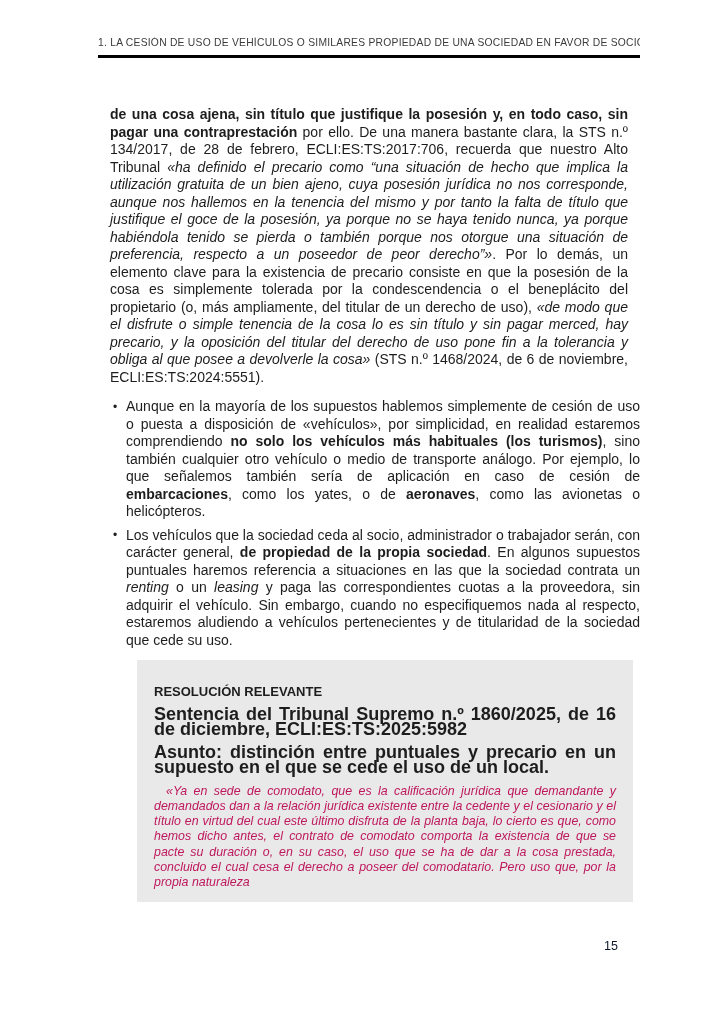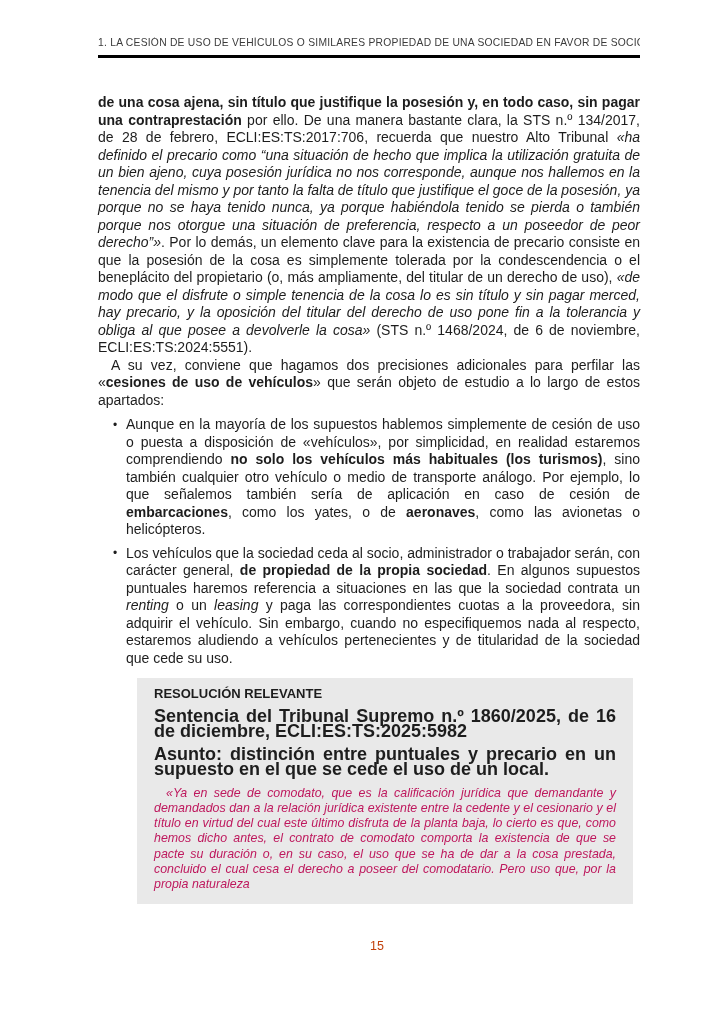--- a/index.html
+++ b/index.html
@@ -33,21 +33,21 @@
     background: #000000;
   }
   .content {
     position: absolute;
     top: 94px;
     left: 98px;
     width: 542px;
     font-size: 14px;
     line-height: 17.5px;
   }
-  .content p { margin: 0; }
+  .content p { margin: 12px; }
   .para-continued {
     margin-left: 50px;
     text-align: justify;
   }
   .para-intro {
     margin-top: 8px;
     text-indent: 13px;
     text-align: justify;
   }
   .bullet-list {
@@ -67,21 +67,21 @@
     top: 0.5px;
     font-size: 12px;
   }
   .seg-b { font-weight: bold; }
   .seg-i { font-style: italic; }
   .callout {
     box-sizing: border-box;
     margin: 11px 0 0 39px;
     width: 496px;
     background: #e9e9e9;
-    padding: 8px 17px 11px 17px;
+    padding: 24px 17px 11px 17px;
   }
   .callout p { margin: 0; }
   .callout-label {
     font-weight: bold;
     font-size: 13px;
     line-height: 15.5px;
   }
   .callout-ref, .callout-subject {
     margin-top: 7px !important;
     font-weight: bold;
@@ -94,41 +94,40 @@
     font-style: italic;
     font-size: 12.4px;
     line-height: 15.3px;
     text-align: justify;
     text-indent: 12px;
     color: #be185d;
   }
   .page-number {
     position: absolute;
     top: 939px;
-    left: 110px;
+    left: 84px;
     width: 534px;
-    text-align: center;
+    text-align: right;
     font-size: 12.5px;
-    color: #c2410c;
+    color: #0f172a;
   }
 </style>
 </head>
 <body>
 
 <div class="page">
 
   <div class="running-head">1. LA CESIÓN DE USO DE VEHÍCULOS O SIMILARES PROPIEDAD DE UNA SOCIEDAD EN FAVOR DE SOCIOS...</div>
 
   <div class="head-rule"></div>
 
   <div class="content">
 
     <p class="para-continued"><span class="seg-b">de una cosa ajena, sin título que justifique la posesión y, en todo caso, sin pagar una contraprestación</span><span> por ello. De una manera bastante clara, la STS n.º 134/2017, de 28 de febrero, ECLI:ES:TS:2017:706, recuerda que nuestro Alto Tribunal </span><span class="seg-i">«ha definido el precario como “una situación de hecho que implica la utilización gratuita de un bien ajeno, cuya posesión jurídica no nos corresponde, aunque nos hallemos en la tenencia del mismo y por tanto la falta de título que justifique el goce de la posesión, ya porque no se haya tenido nunca, ya porque habiéndola tenido se pierda o también porque nos otorgue una situación de preferencia, respecto a un poseedor de peor derecho”»</span><span>. Por lo demás, un elemento clave para la existencia de precario consiste en que la posesión de la cosa es simplemente tolerada por la condescendencia o el beneplácito del propietario (o, más ampliamente, del titular de un derecho de uso), </span><span class="seg-i">«de modo que el disfrute o simple tenencia de la cosa lo es sin título y sin pagar merced, hay precario, y la oposición del titular del derecho de uso pone fin a la tolerancia y obliga al que posee a devolverle la cosa»</span><span> (STS n.º 1468/2024, de 6 de noviembre, ECLI:ES:TS:2024:5551).</span></p>
 
-    <p class="para-intro"><span>A su vez, conviene que hagamos dos precisiones adicionales para perfilar las «</span><span class="seg-b">cesiones de uso de vehículos</span><span>» que serán objeto de estudio a lo largo de estos apartados:</span></p>
 
     <ul class="bullet-list">
       <li>
         <span class="bullet-marker">•</span>
         <span><span>Aunque en la mayoría de los supuestos hablemos simplemente de cesión de uso o puesta a disposición de «vehículos», por simplicidad, en realidad estaremos comprendiendo </span><span class="seg-b">no solo los vehículos más habituales (los turismos)</span><span>, sino también cualquier otro vehículo o medio de transporte análogo. Por ejemplo, lo que señalemos también sería de aplicación en caso de cesión de </span><span class="seg-b">embarcaciones</span><span>, como los yates, o de </span><span class="seg-b">aeronaves</span><span>, como las avionetas o helicópteros.</span></span>
       </li>
       <li>
         <span class="bullet-marker">•</span>
         <span><span>Los vehículos que la sociedad ceda al socio, administrador o trabajador serán, con carácter general, </span><span class="seg-b">de propiedad de la propia sociedad</span><span>. En algunos supuestos puntuales haremos referencia a situaciones en las que la sociedad contrata un </span><span class="seg-i">renting</span><span> o un </span><span class="seg-i">leasing</span><span> y paga las correspondientes cuotas a la proveedora, sin adquirir el vehículo. Sin embargo, cuando no especifiquemos nada al respecto, estaremos aludiendo a vehículos pertenecientes y de titularidad de la sociedad que cede su uso.</span></span>
       </li>

